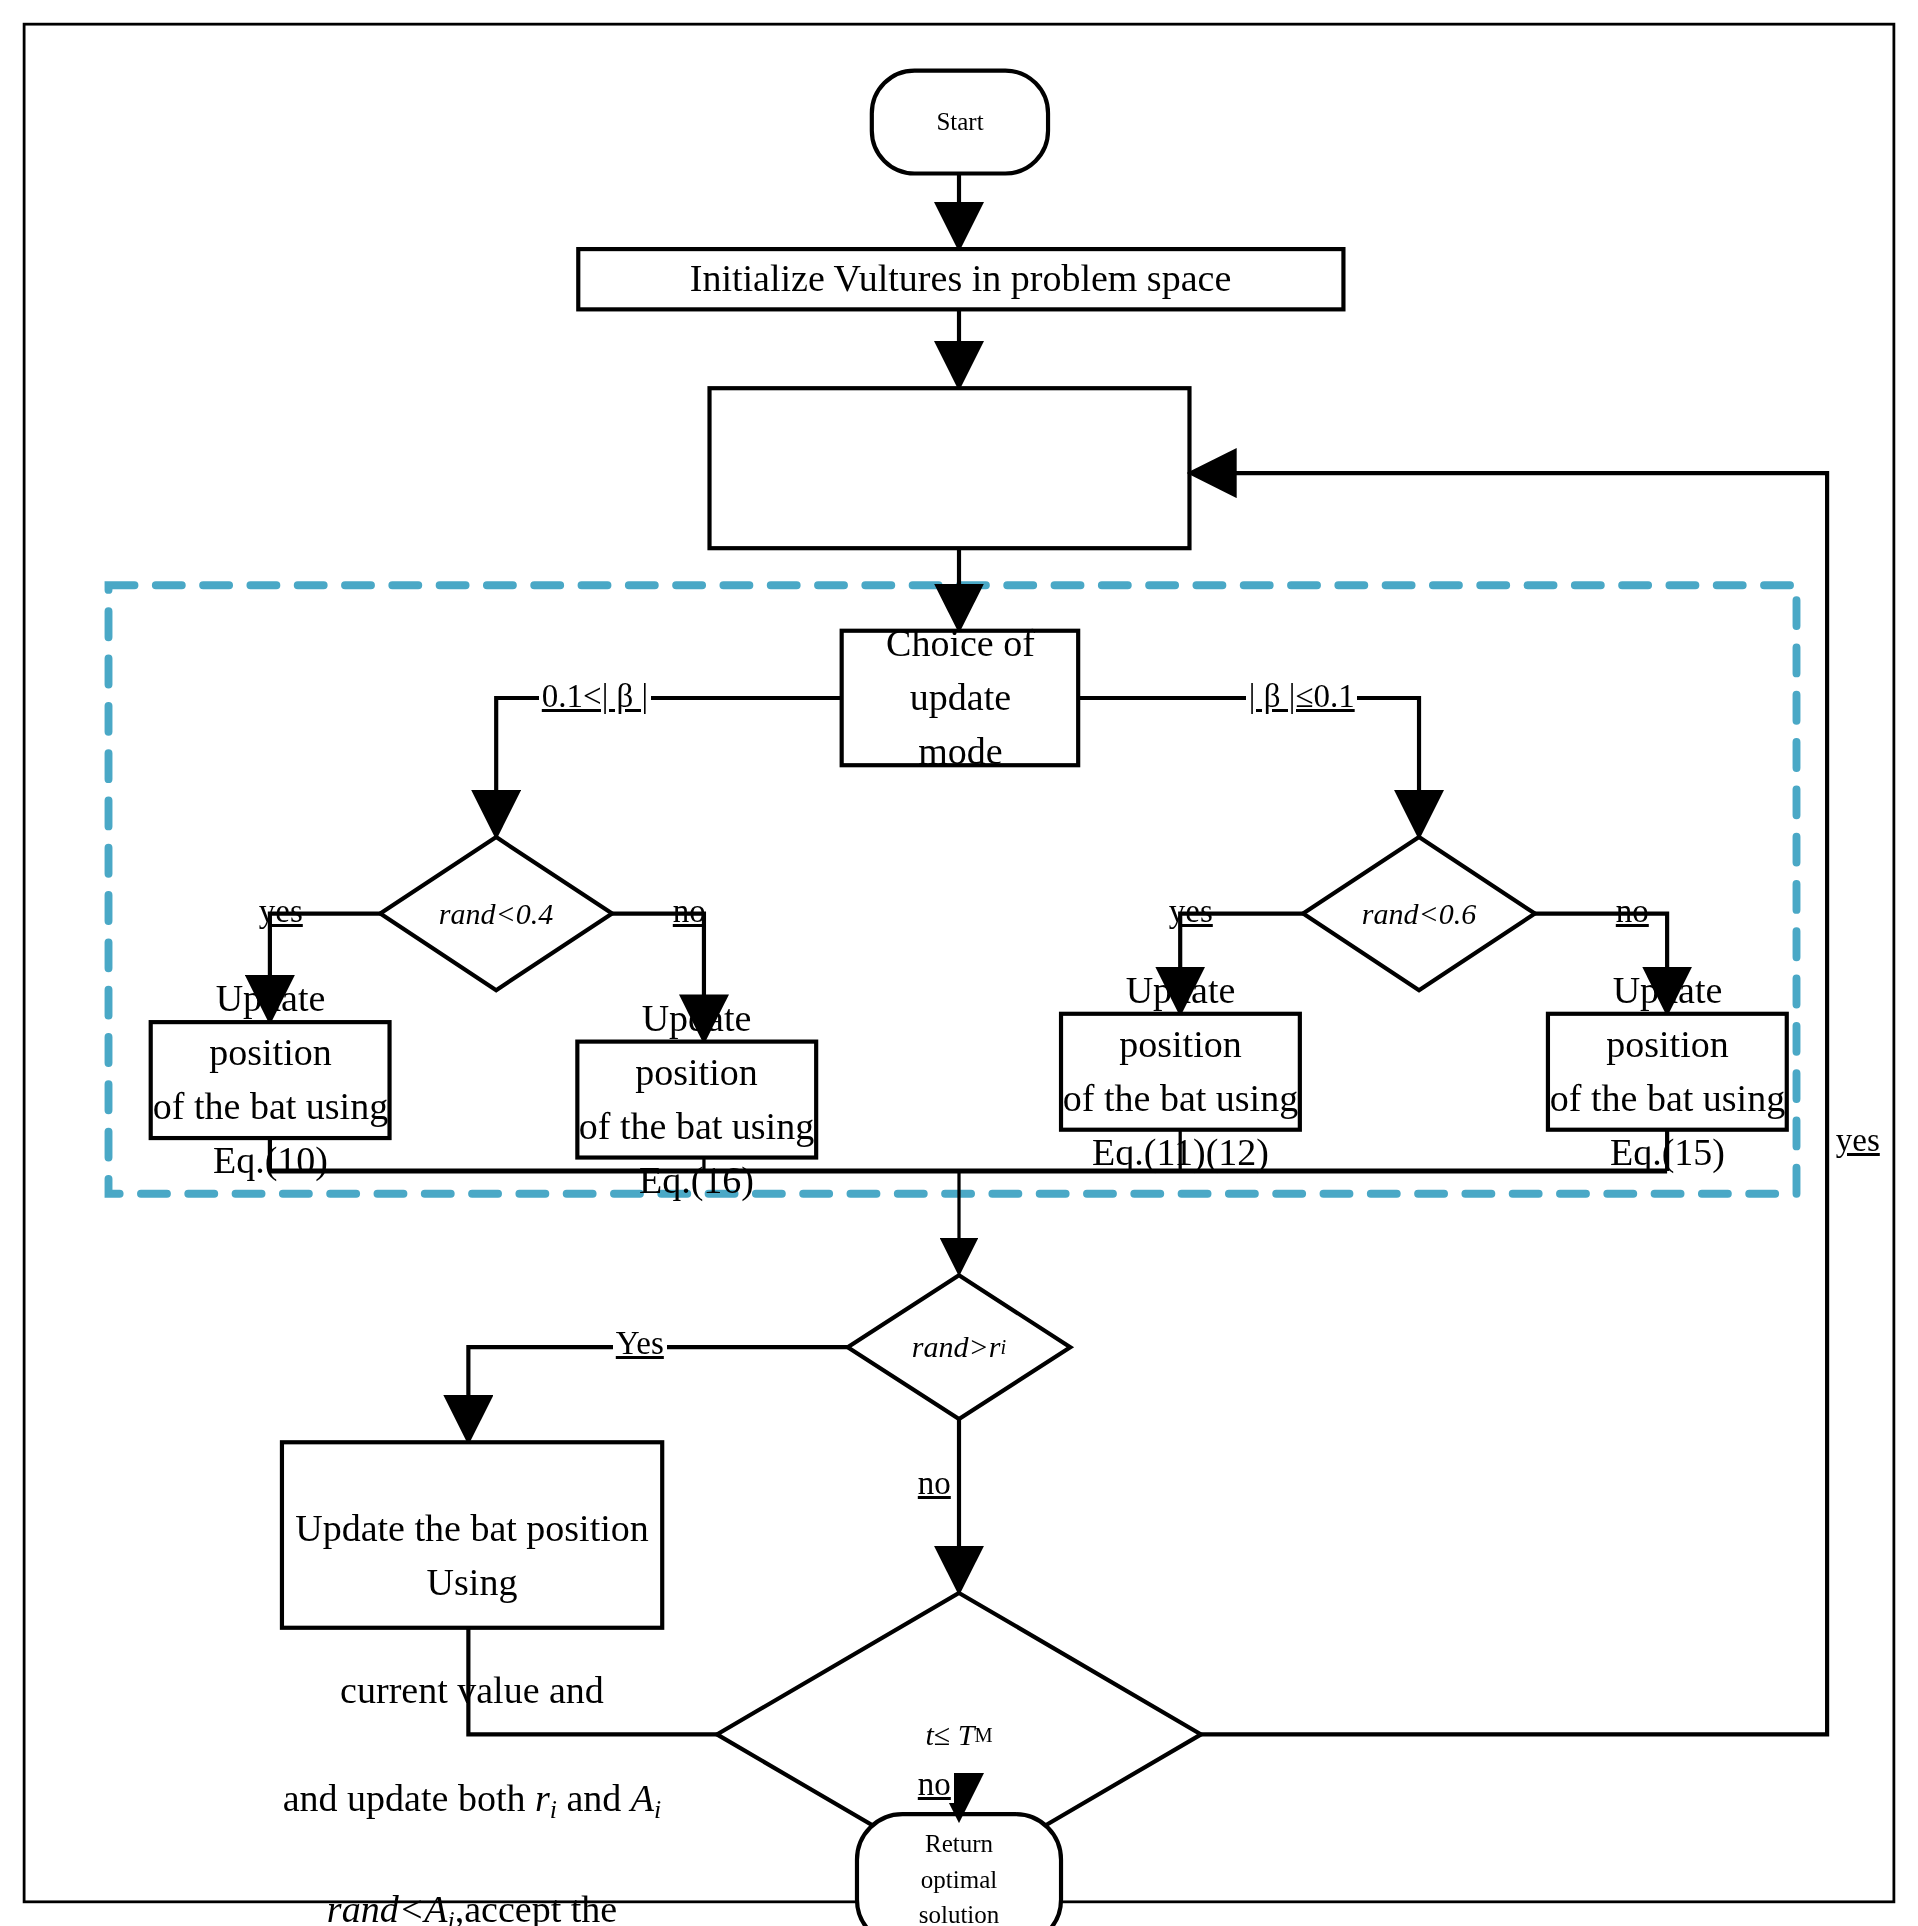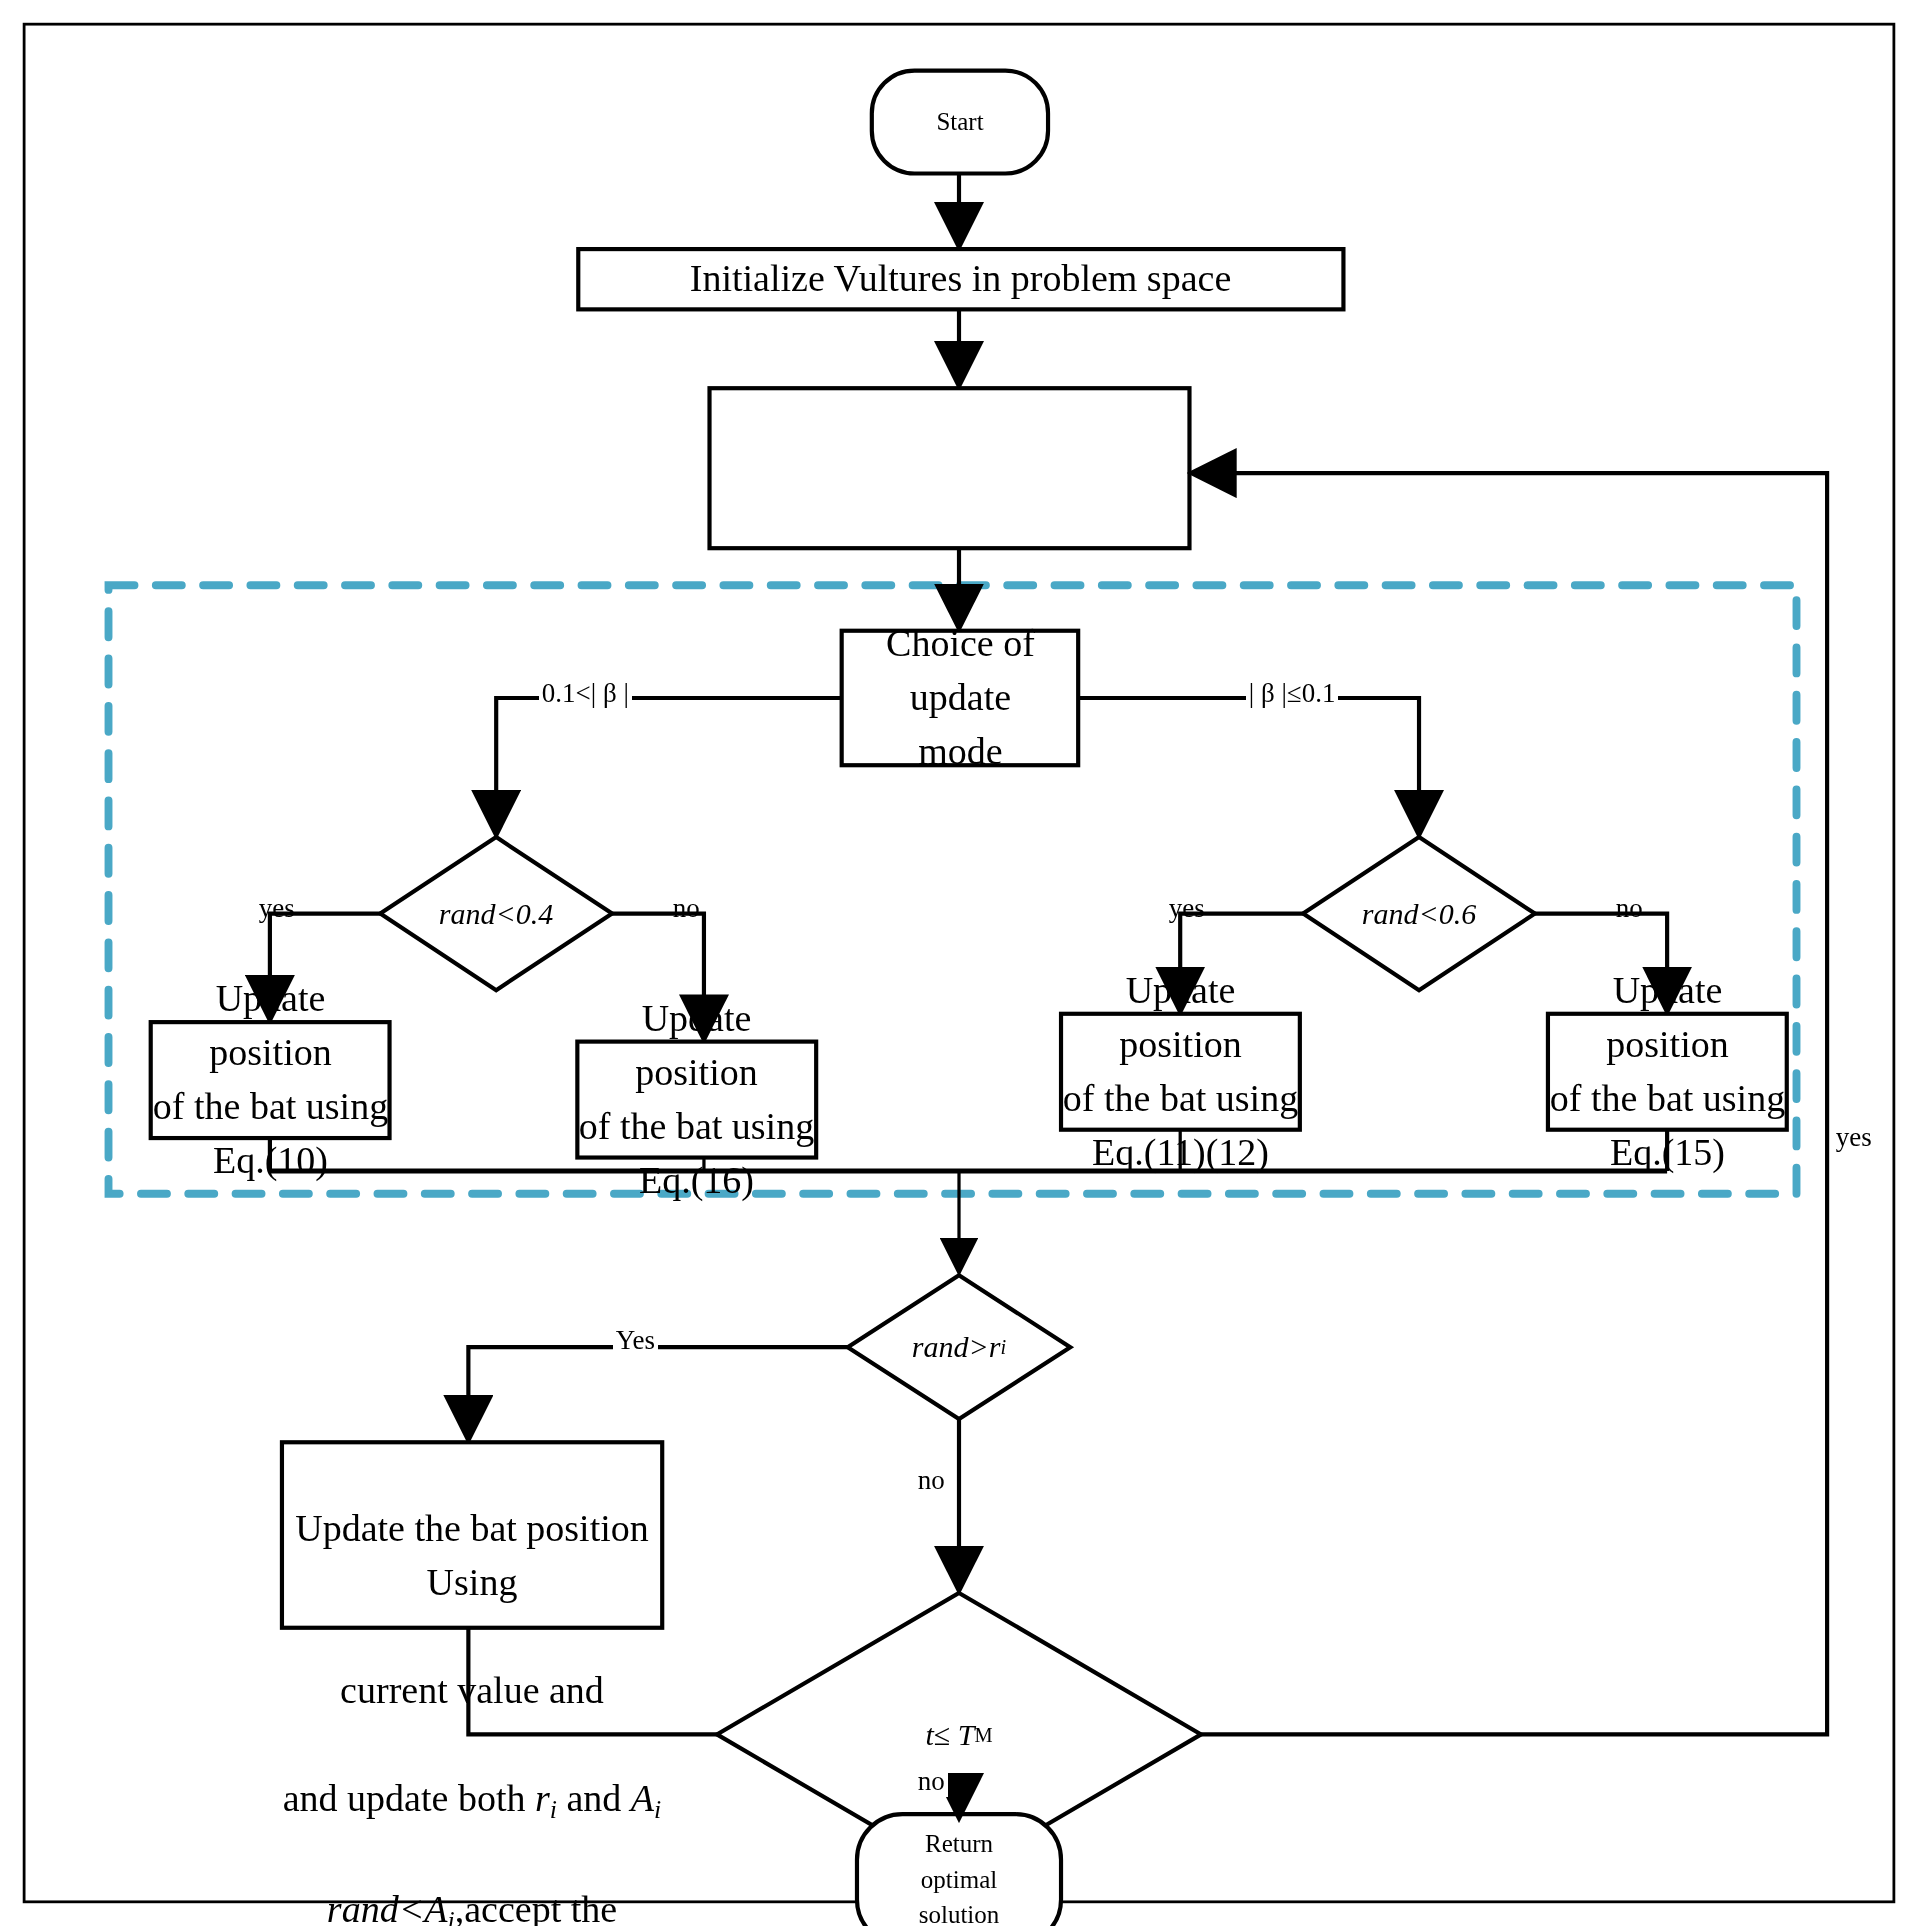--- a/index.html
+++ b/index.html
@@ -40,21 +40,21 @@
     position: absolute;
     font-family: "Liberation Serif", "DejaVu Serif", serif;
     color: #000000;
     white-space: nowrap;
     background: #ffffff;
     padding: 0 2.8px;
   }
   .f-terminal { font-size: 25px; }
   .f-process  { font-size: 38px; }
   .f-decision { font-size: 30px; }
-  .f-edge     { font-size: 27px; }
+  .f-edge     { font-size: 33px; text-decoration: underline; }
   .it { font-style: italic; }
   .sub { font-size: 0.68em; vertical-align: -0.28em; font-style: italic; }
 </style>
 </head>
 <body>
 
 <div id="canvas">
 
   <svg id="flow-svg" viewBox="0 0 4136 4153" xmlns="http://www.w3.org/2000/svg">
     <defs>

